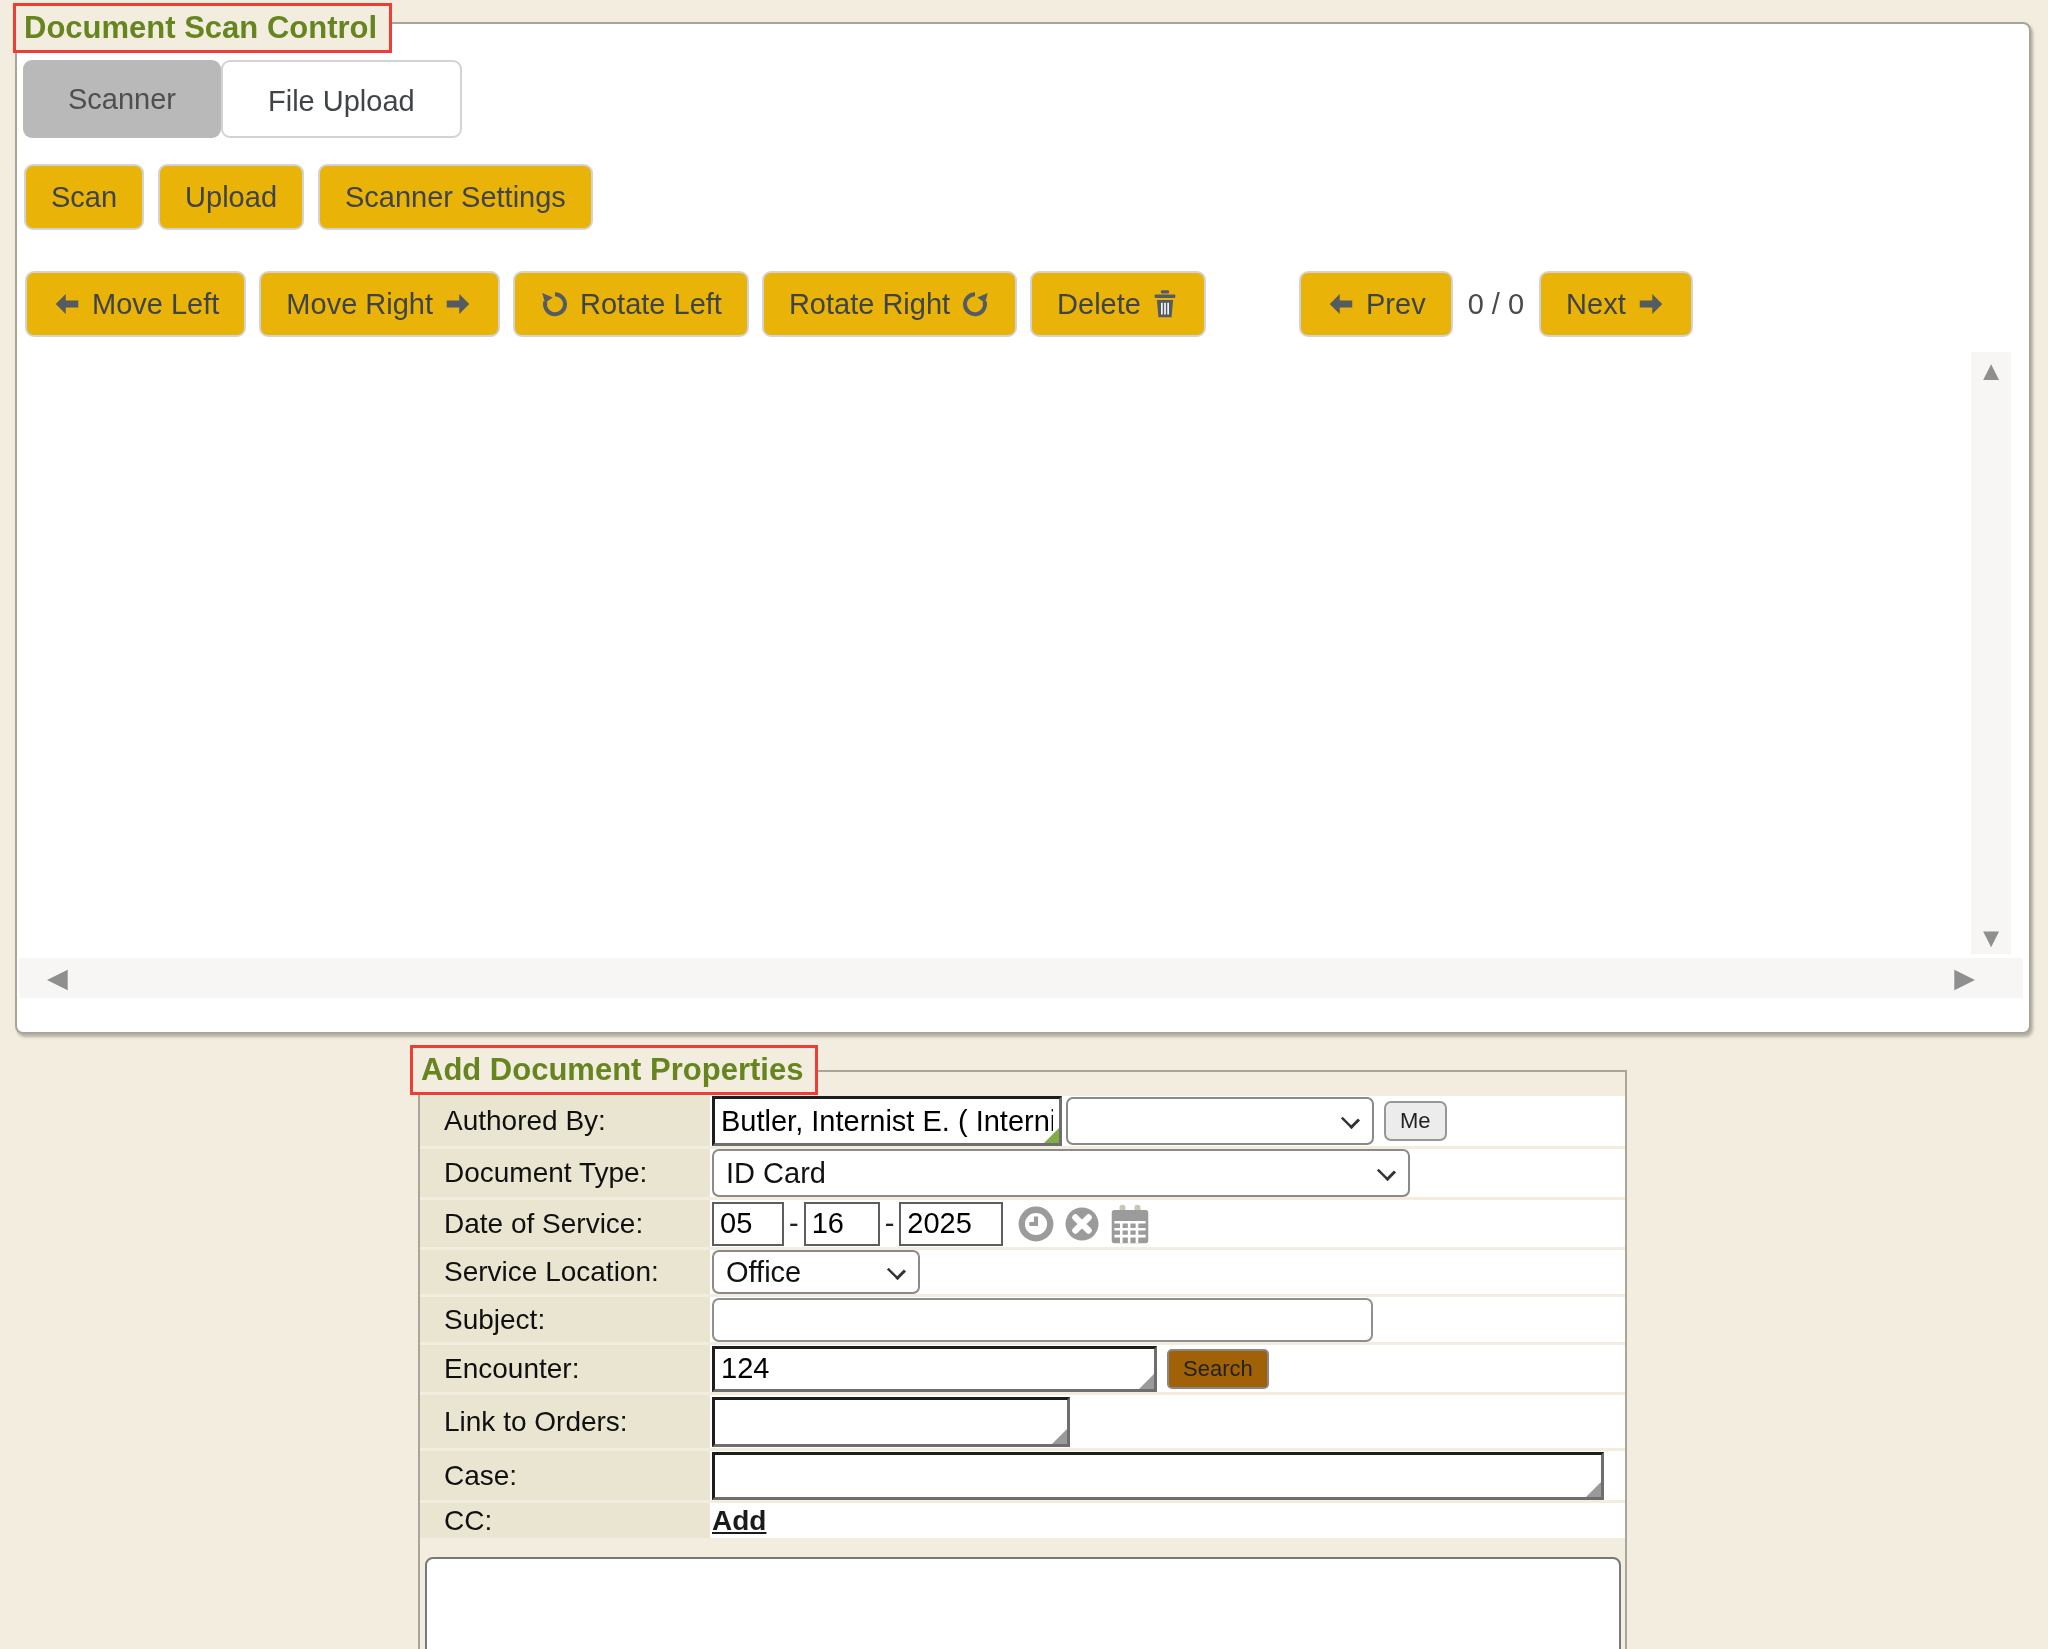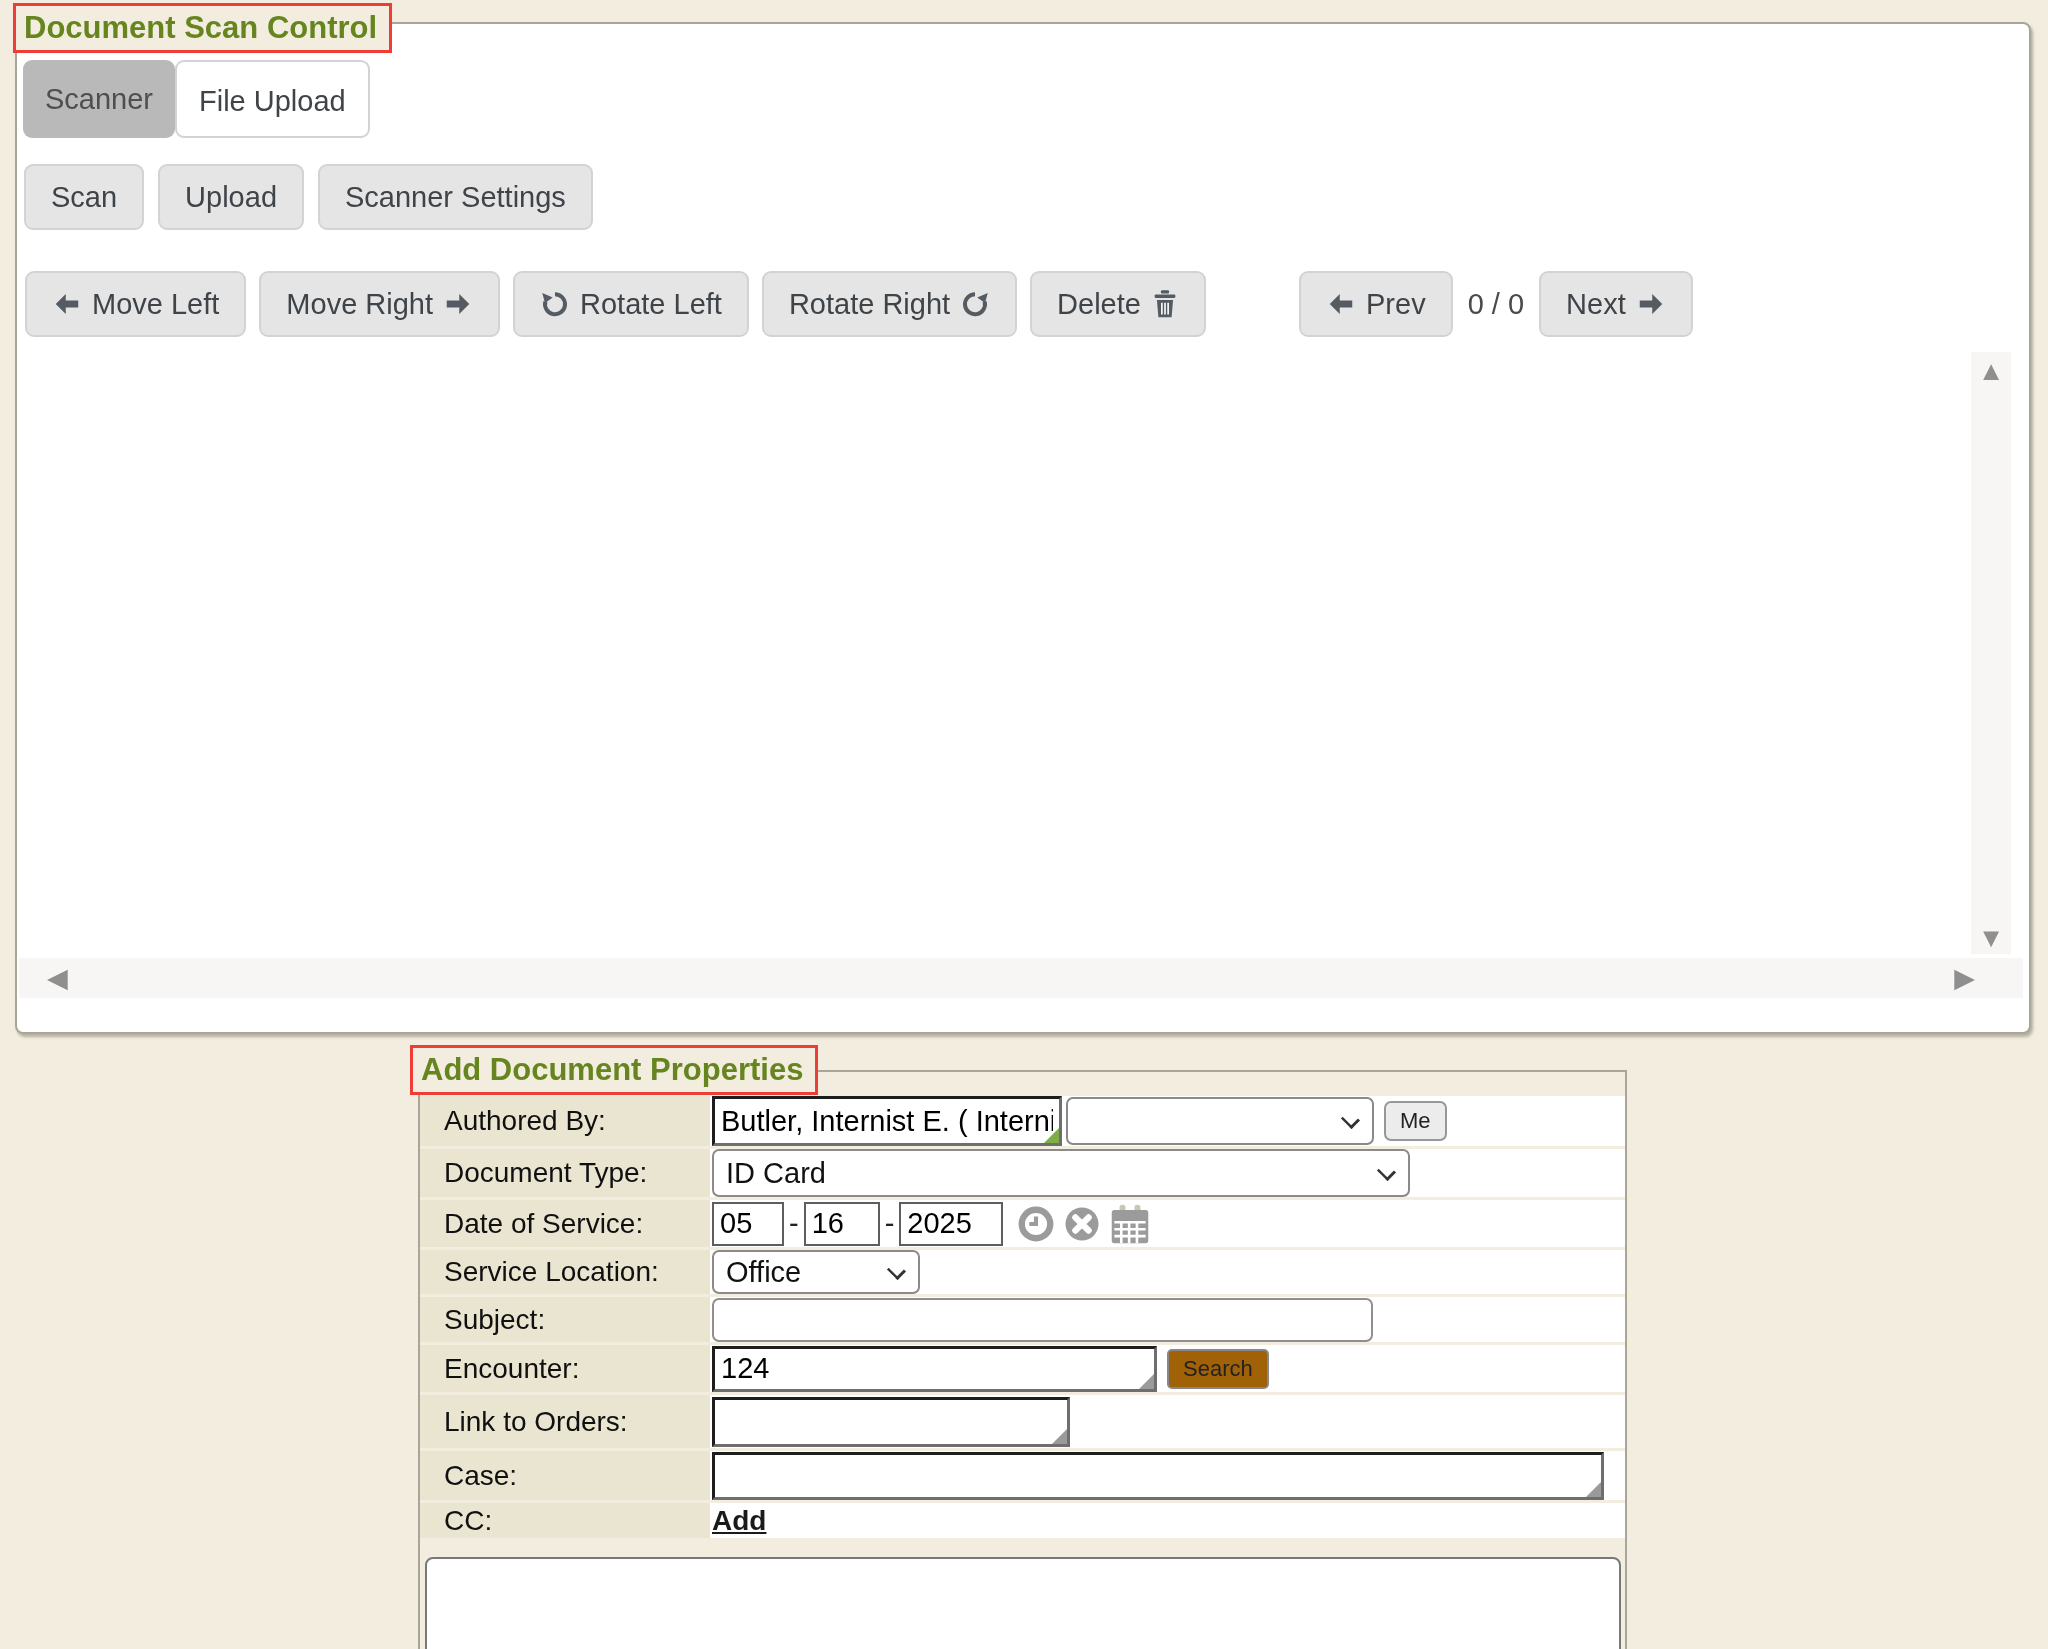--- a/index.html
+++ b/index.html
@@ -13,26 +13,26 @@
   .panel2 { position:absolute; left:418px; top:1070px; width:1209px; height:640px;
             background:#f2edde; border:2px solid #a8a699; }
   .legend { position:absolute; background:#f2edde; border:3px solid #ee3d36;
             color:#66851f; font-weight:bold; font-size:31px; line-height:40px;
             padding:2px 12px 2px 8px; white-space:nowrap; }
   .legend1 { top:-21px; left:-4px; }
   .legend2 { top:-27px; left:-10px; }
 
   
   .tabs { position:absolute; left:6px; top:36px; display:flex; }
-  .tab { height:78px; line-height:78px; padding:0 22px; font-size:29px; border-radius:9px; }
+  .tab { height:78px; line-height:78px; padding:0 45px; font-size:29px; border-radius:9px; }
   .tab.active { background:#b9b9b9; color:#4f4f4f; }
   .tab.plain  { background:#fff; color:#3f4449; border:2px solid #d2d3d5; }
 
   .actions { position:absolute; left:7px; top:140px; display:flex; gap:14px; }
-  .btn { display:flex; align-items:center; background:#e5e5e5; border:2px solid #d2d3d5;
+  .btn { display:flex; align-items:center; background:#eab308; border:2px solid #d2d3d5;
          border-radius:9px; color:#3f4449; font-size:29px; height:66px; padding:0 25px;
          cursor:pointer; white-space:nowrap; }
   .btn svg { display:block; }
   .ic-l { margin-right:10px; } .ic-r { margin-left:10px; }
 
   .toolbar { position:absolute; left:8px; top:247px; display:flex; gap:13px; }
   .pager   { position:absolute; left:1282px; top:247px; display:flex; align-items:center; gap:15px; }
   .counter { font-size:29px; color:#4a4a4a; }
 
   

